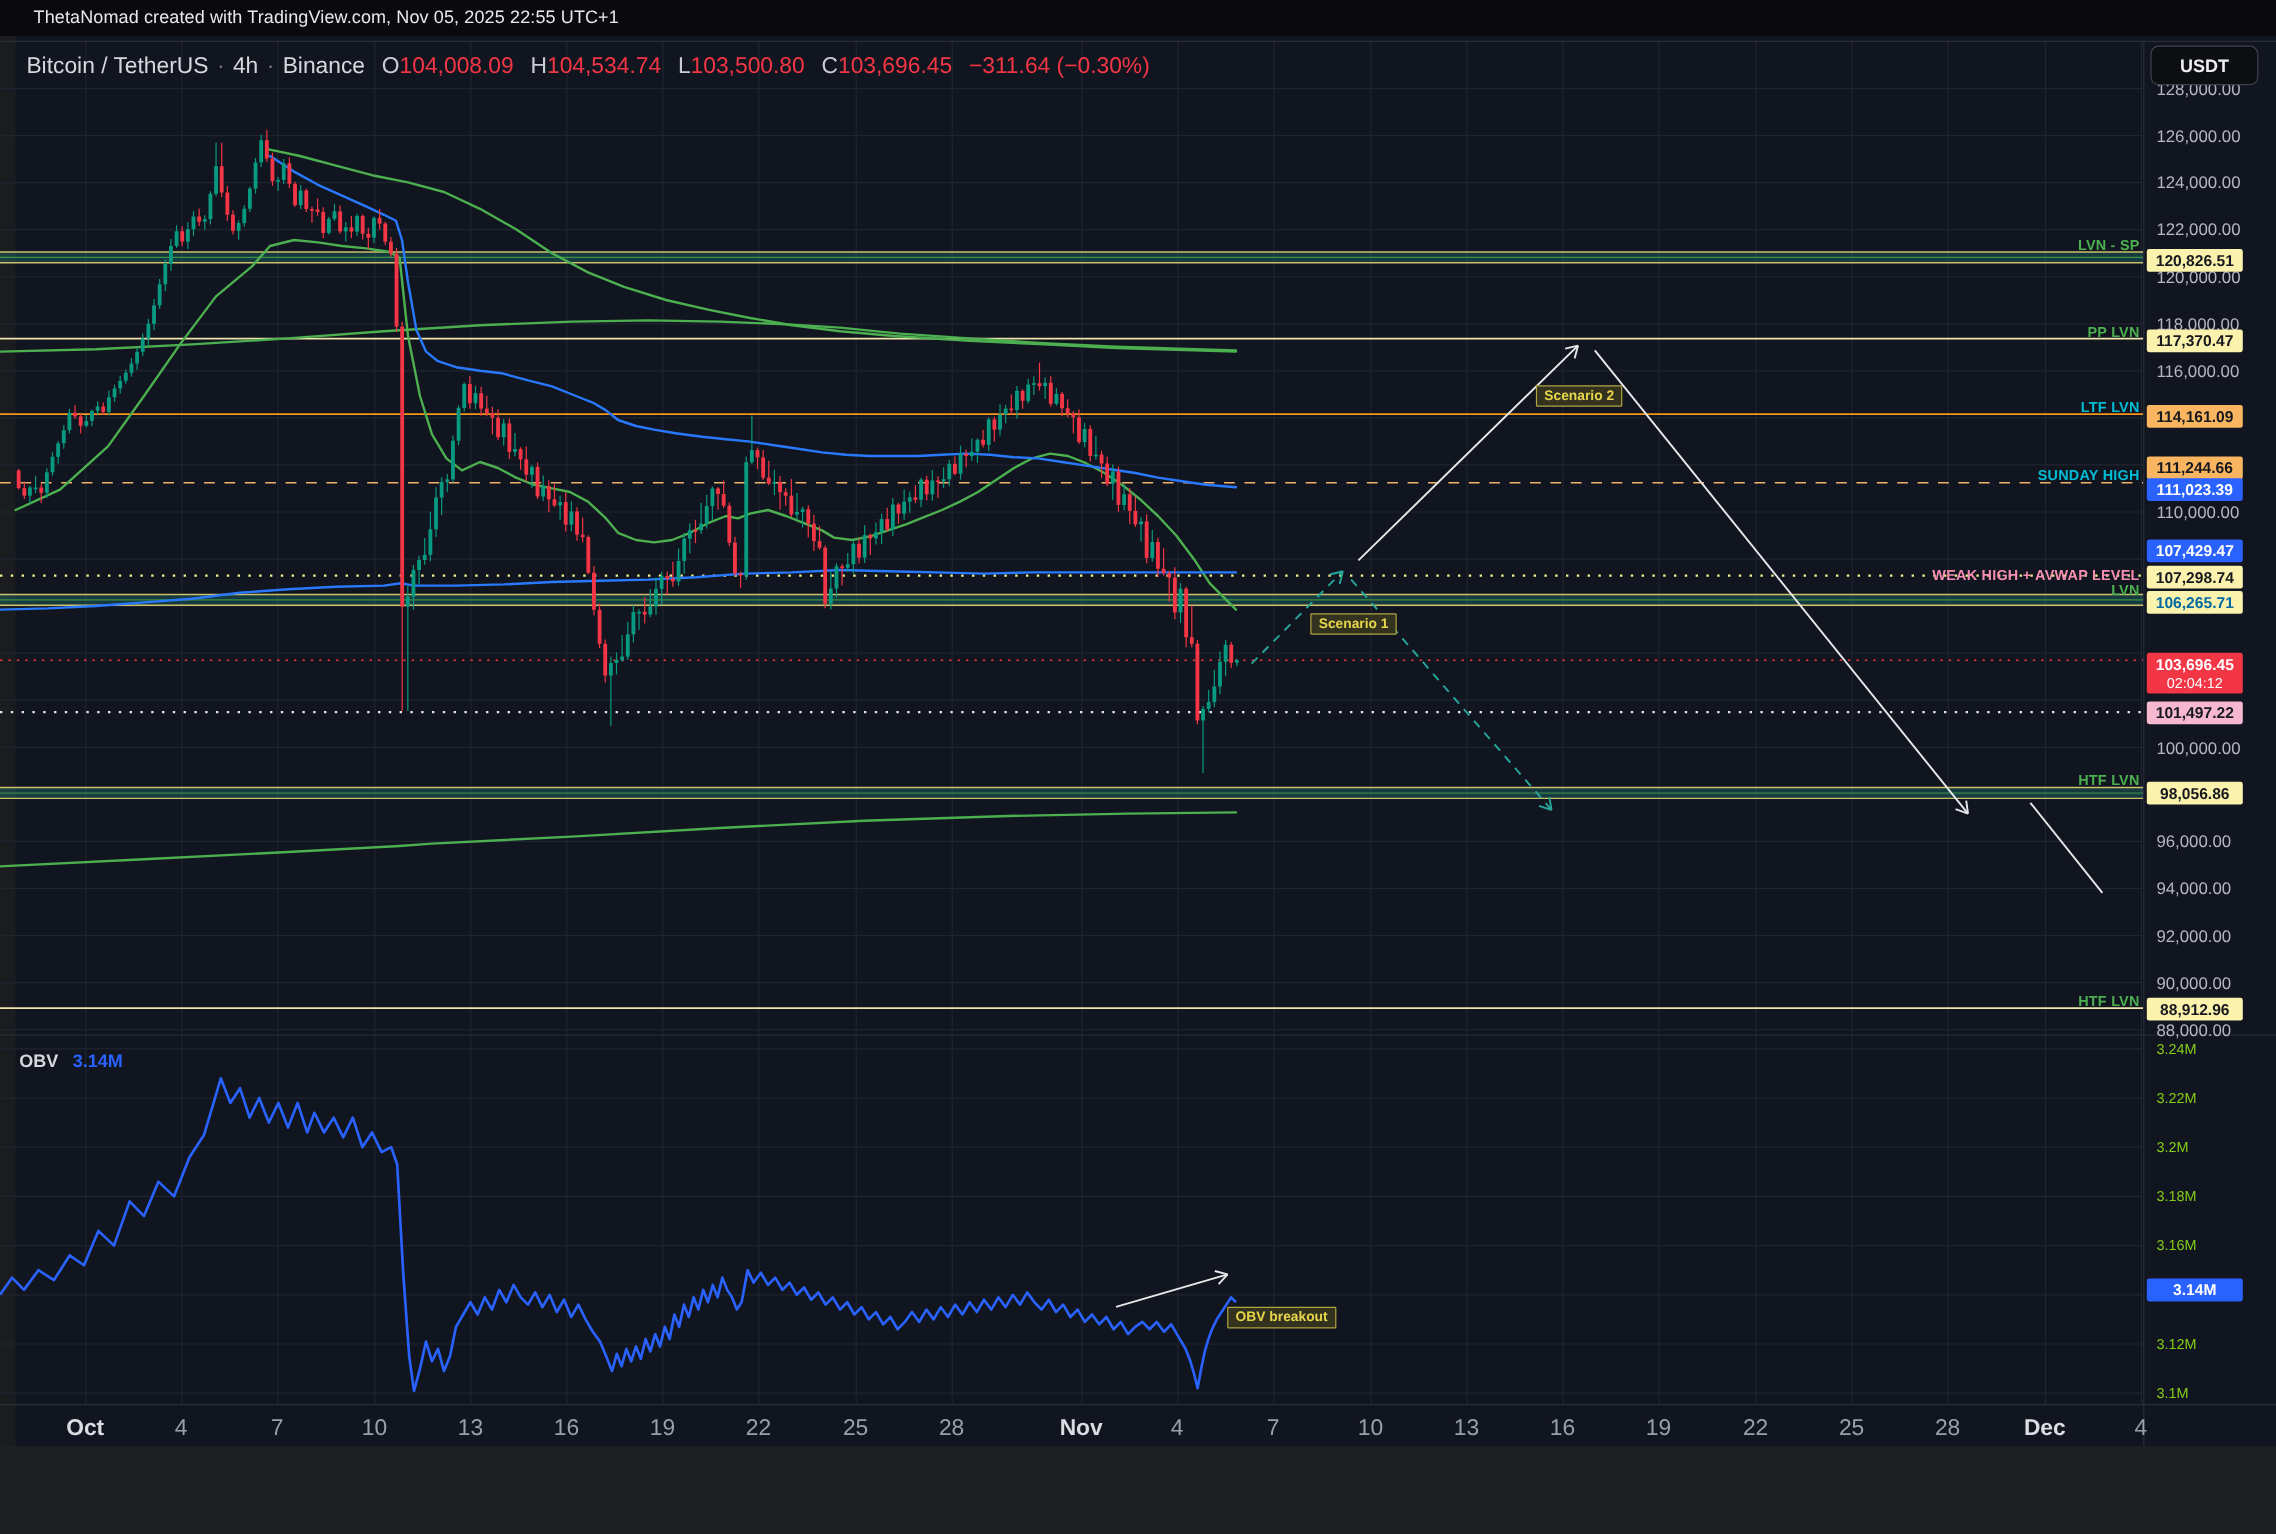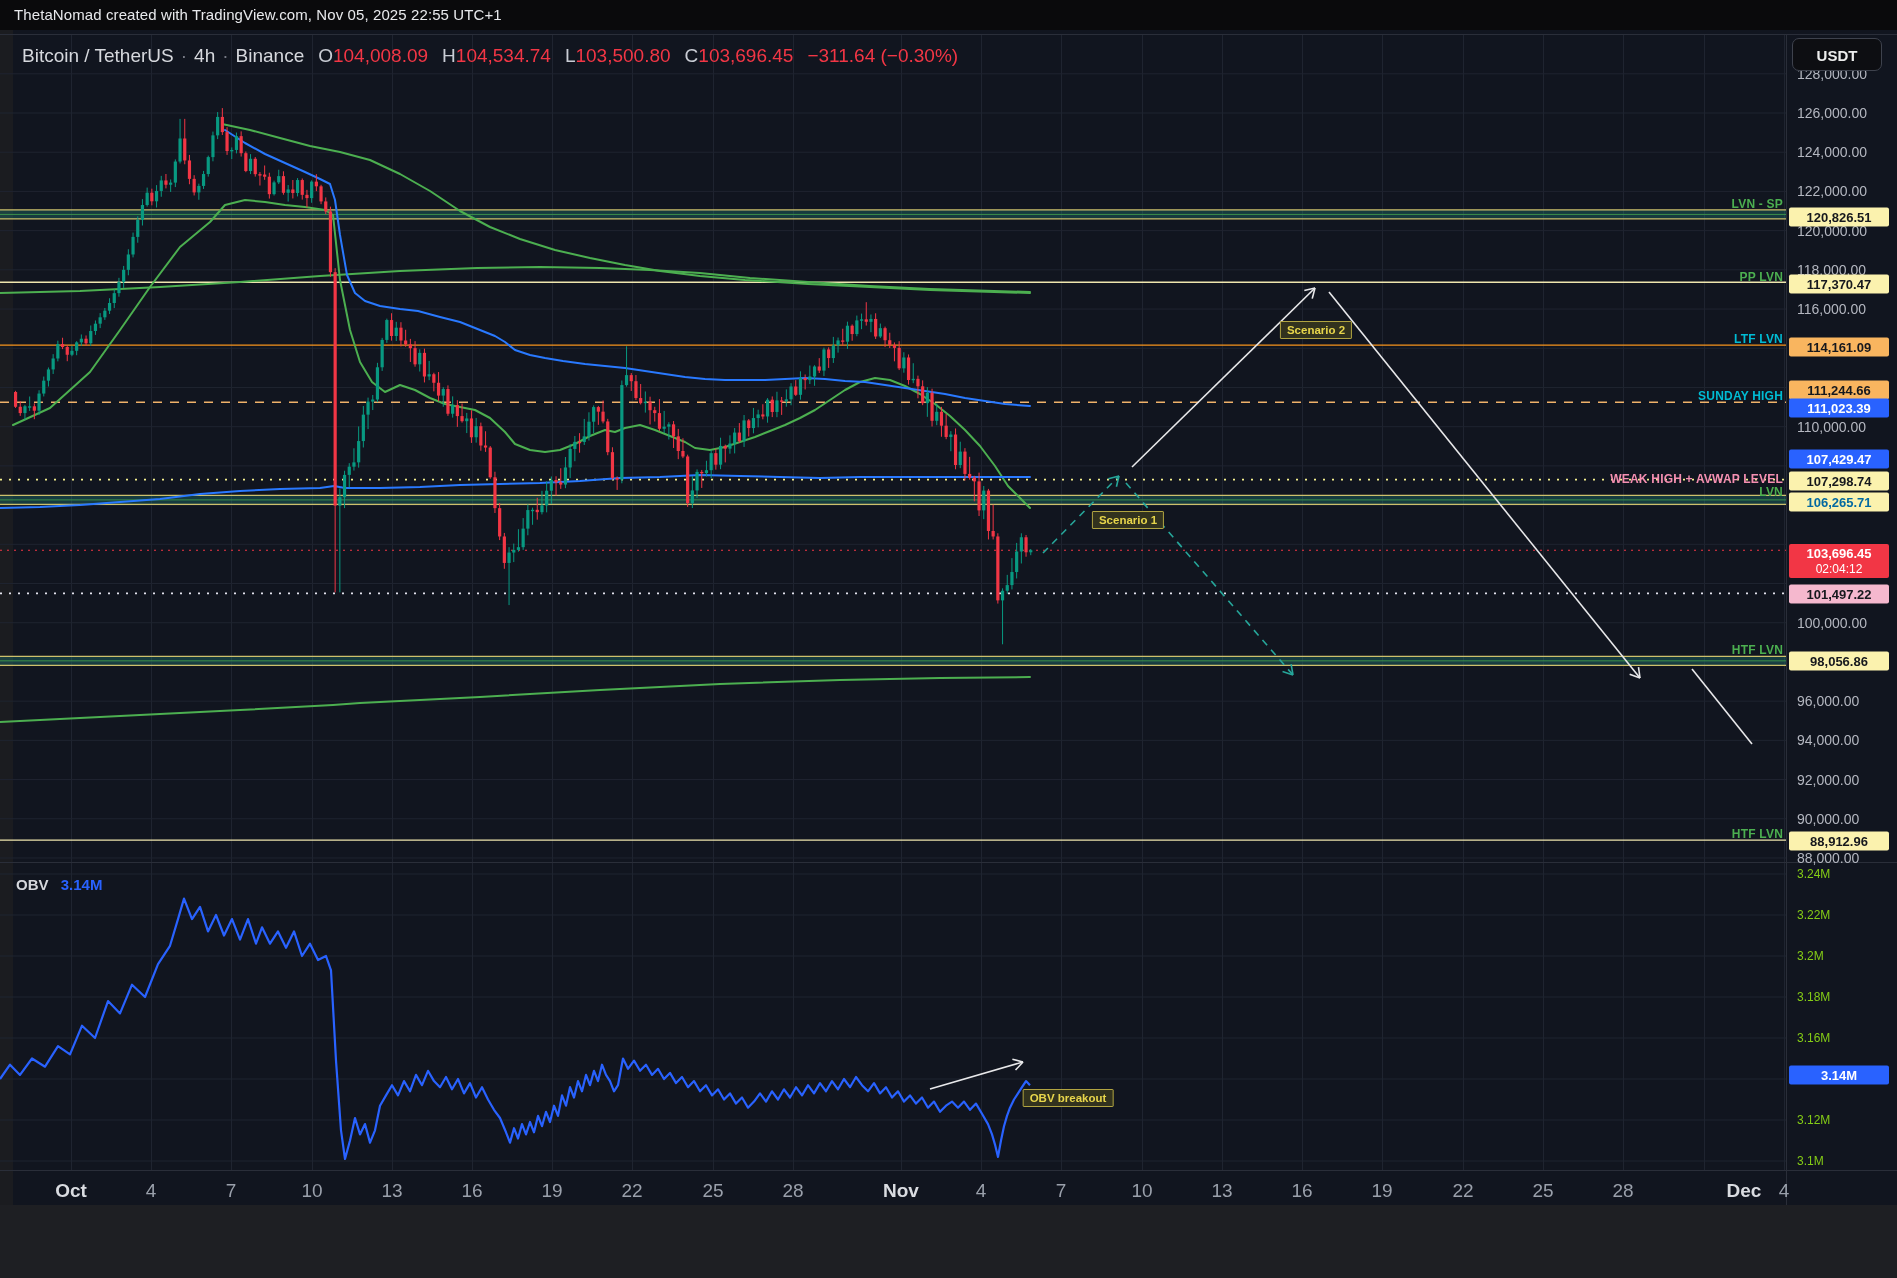--- a/index.html
+++ b/index.html
@@ -1,34 +1,34 @@
 <!DOCTYPE html>
 <html><head>
 <meta charset="utf-8">
 <style>
   html,body{margin:0;padding:0;background:#000;}
   .screen{position:relative;width:1897px;height:1278px;background:#11151f;overflow:hidden;
           font-family:"Liberation Sans",sans-serif;-webkit-font-smoothing:antialiased;}
   .topbar{position:absolute;left:0;top:0;width:100%;height:30px;background:#0a0a0c;z-index:30;}
-  .topbar span{position:absolute;left:14px;top:6px;font-size:15px;color:#e8e9ec;letter-spacing:.1px;}
+  .topbar span{position:absolute;left:28px;top:6px;font-size:15px;color:#e8e9ec;letter-spacing:.1px;}
   .leftstrip{position:absolute;left:0;top:30px;width:13px;height:1175px;background:#1b1c20;z-index:5;}
   .bottomstrip{position:absolute;left:0;top:1205px;width:100%;height:73px;background:#1e1f23;z-index:30;}
   #plot{position:absolute;left:0;top:0;z-index:8;}
   .legend{position:absolute;left:22px;top:45px;font-size:19px;color:#d6d8dd;z-index:20;white-space:nowrap;}
   .legend .sep{color:#787b86;padding:0 7px;}
   .legend .k{color:#c9ccd4;padding-left:14px;}
   .legend .red{color:#f23645;}
   .usdt{position:absolute;left:1792px;top:38px;width:90px;height:33px;background:#0d0e12;border:1px solid #3e424d;
         border-radius:7px;color:#eceded;font-size:15px;font-weight:bold;font-family:"Liberation Sans",sans-serif;
         z-index:25;text-align:center;line-height:31px;cursor:pointer;}
   .obv-legend{position:absolute;left:16px;top:876px;font-size:15px;z-index:20;}
   .obv-legend .t{color:#d6d8dd;font-weight:bold;}
   .obv-legend .v{color:#2962ff;font-weight:bold;padding-left:8px;}
   .ptick{position:absolute;left:1797px;font-size:14px;color:#b4b7c0;z-index:10;transform:translateY(-50%);}
-  .pill{position:absolute;left:1789px;width:100px;font-size:13px;text-align:center;border-radius:2px;
+  .pill{position:absolute;left:1789px;width:80px;font-size:13px;text-align:center;border-radius:2px;
         z-index:15;transform:translateY(-50%);padding:2px 0;font-weight:bold;}
   .pill .sub{font-weight:normal;font-size:12px;margin-top:1px;}
   .ttick{position:absolute;top:1180px;font-size:19px;color:#9aa0ab;transform:translateX(-50%);z-index:10;}
   .ttick.bold{color:#dadce1;font-weight:bold;}
   .lname{position:absolute;font-size:12px;font-weight:bold;z-index:12;transform:translateY(-50%);
          right:114px;text-align:left;letter-spacing:.2px;}
   .anno{position:absolute;z-index:18;transform:translate(-50%,-50%);background:#32321e;border:1px solid #b1a441;
         color:#e7d54b;font-size:11.5px;font-weight:bold;padding:2px 6px;white-space:nowrap;border-radius:1px;}
   .obvtick{position:absolute;left:1797px;font-size:12px;color:#84cc16;z-index:10;transform:translateY(-50%);}
 </style>
@@ -626,21 +626,21 @@
       <div class="ttick bold" style="left: 901px;">Nov</div>
       <div class="ttick" style="left: 981px;">4</div>
       <div class="ttick" style="left: 1061px;">7</div>
       <div class="ttick" style="left: 1142px;">10</div>
       <div class="ttick" style="left: 1222px;">13</div>
       <div class="ttick" style="left: 1302px;">16</div>
       <div class="ttick" style="left: 1382px;">19</div>
       <div class="ttick" style="left: 1463px;">22</div>
       <div class="ttick" style="left: 1543px;">25</div>
       <div class="ttick" style="left: 1623px;">28</div>
-      <div class="ttick bold" style="left: 1744px;">Dec</div>
+      <div class="ttick bold" style="left: 1704px;">Dec</div>
       <div class="ttick" style="left: 1784px;">4</div>
       <div class="pill" style="top: 217px; background: rgb(251, 242, 174); color: rgb(22, 24, 29);">120,826.51</div>
       <div class="pill" style="top: 284px; background: rgb(251, 242, 174); color: rgb(22, 24, 29);">117,370.47</div>
       <div class="pill" style="top: 347px; background: rgb(249, 181, 95); color: rgb(22, 24, 29);">114,161.09</div>
       <div class="pill" style="top: 390px; background: rgb(249, 181, 95); color: rgb(22, 24, 29);">111,244.66</div>
       <div class="pill" style="top: 408px; background: rgb(41, 98, 255); color: rgb(255, 255, 255);">111,023.39</div>
       <div class="pill" style="top: 459px; background: rgb(41, 98, 255); color: rgb(255, 255, 255);">107,429.47</div>
       <div class="pill" style="top: 481px; background: rgb(251, 242, 174); color: rgb(22, 24, 29);">107,298.74</div>
       <div class="pill" style="top: 502px; background: rgb(251, 242, 174); color: #0369a1;">106,265.71</div>
       <div class="pill" style="top: 561px; background: rgb(242, 54, 69); color: rgb(255, 255, 255);">103,696.45<div class="sub">02:04:12</div></div>

